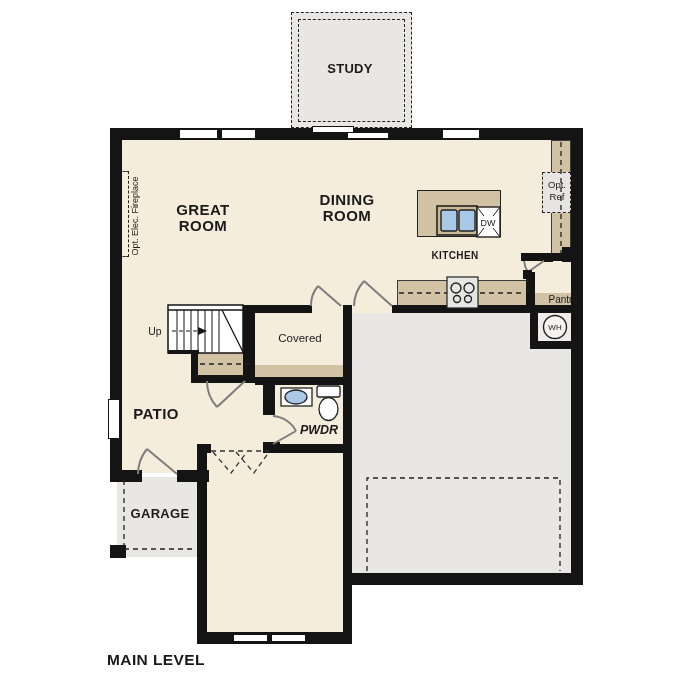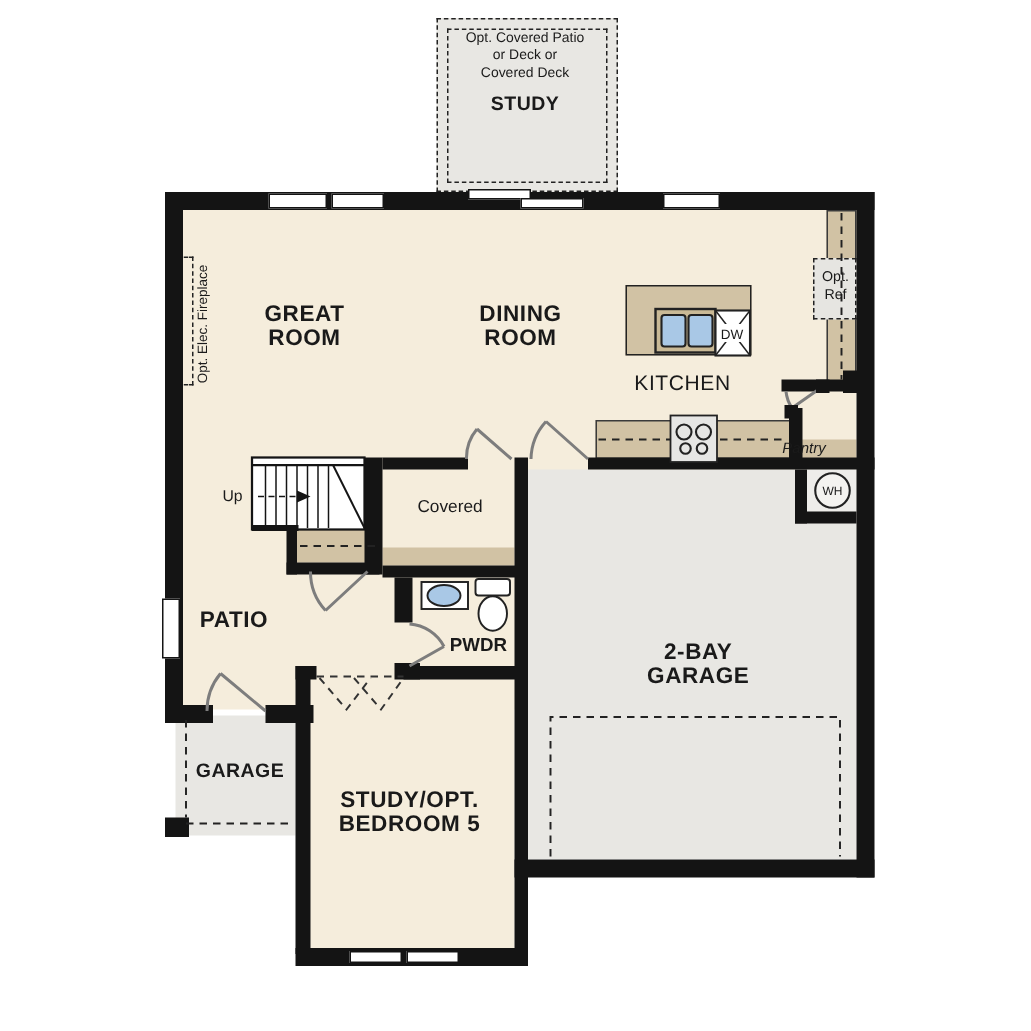--- a/index.html
+++ b/index.html
@@ -4,21 +4,21 @@
 <style>
   html,body{margin:0;padding:0;background:#ffffff;}
   #plan{position:relative;width:687px;height:687px;background:#ffffff;overflow:hidden;
         font-family:"Liberation Sans",sans-serif;color:#1a1a1a;}
   .wall{position:absolute;background:#141414;}
   .fill{position:absolute;}
   .win{position:absolute;background:#ffffff;border:1px solid #141414;box-sizing:border-box;}
   .counter{position:absolute;background:#d1c2a4;border:1px solid #3a3a3a;box-sizing:border-box;}
   .lbl{position:absolute;text-align:center;white-space:pre-line;color:#1a1a1a;}
   .b15{font-weight:bold;font-size:15px;line-height:16px;letter-spacing:.4px;}
-  .b14{font-weight:normal;font-size:14px;line-height:15px;letter-spacing:.4px;}
+  .b14{font-weight:bold;font-size:10px;line-height:15px;letter-spacing:.4px;}
   .b13{font-weight:bold;font-size:13px;line-height:14px;letter-spacing:.3px;}
   .b12{font-weight:bold;font-size:12.5px;line-height:13px;}
   .r11{font-size:11.5px;}
   .r10{font-size:10px;}
   .r9{font-size:9.3px;line-height:11.3px;}
   .dashedbox{position:absolute;border:1.5px dashed #222;box-sizing:border-box;}
   svg{position:absolute;left:0;top:0;}
 </style>
 </head>
 <body>
@@ -169,36 +169,30 @@
     <g>
       <rect x="281" y="388" width="31" height="18" fill="#ffffff" stroke="#222" stroke-width="1.3"></rect>
       <ellipse cx="296" cy="397" rx="11" ry="7" fill="#a9c8e6" stroke="#222" stroke-width="1.3"></ellipse>
     </g>
     <g>
       <rect x="317" y="386" width="23" height="11" rx="2" fill="#ffffff" stroke="#222" stroke-width="1.3"></rect>
       <ellipse cx="328.5" cy="409" rx="9.5" ry="11.5" fill="#ffffff" stroke="#222" stroke-width="1.3"></ellipse>
     </g>
   </svg>
 
-  <div class="lbl r9" style="left:294px;top:20px;width:112px;">Opt. Covered Patio
-or Deck or
-Covered Deck</div>
   <div class="lbl b13" style="left:300px;top:62px;width:100px;">STUDY</div>
   <div class="lbl b15" style="left:153px;top:202px;width:100px;">GREAT
 ROOM</div>
-  <div class="lbl b15" style="left:297px;top:202px;width:100px;">DINING
+  <div class="lbl b15" style="left:297px;top:192px;width:100px;">DINING
 ROOM</div>
   <div class="lbl b14" style="left:405px;top:248px;width:100px;">KITCHEN</div>
-  <div class="lbl b15" style="left:413px;top:427px;width:105px;">2-BAY
-GARAGE</div>
-  <div class="lbl b15" style="left:213px;top:526px;width:120px;">STUDY/OPT.
-BEDROOM 5</div>
   <div class="lbl b15" style="left:111px;top:406px;width:90px;">PATIO</div>
   <div class="lbl b13" style="left:120px;top:507px;width:80px;">GARAGE</div>
-  <div class="lbl b12" style="left:289px;top:424px;width:60px;">PWDR</div>
+  <div class="lbl b12" style="left:289px;top:424px;width:60px;font-style:italic;">PWDR</div>
   <div class="lbl r11" style="left:270px;top:332px;width:60px;">Covered</div>
-  <div class="lbl r10" style="left:515px;top:294px;width:42px;font-style:italic;">Pantry</div>
+  <div class="lbl r10" style="left:542px;top:294px;width:42px;">Pantry</div>
   <div class="lbl r10" style="left:144px;top:325px;width:22px;font-size:10.5px;">Up</div>
   <div class="lbl" style="left:542px;top:179px;width:30px;font-size:9.5px;line-height:12px;">Opt.
 Ref</div>
   <div class="lbl" style="left:81px;top:210px;width:110px;height:12px;font-size:9px;transform:rotate(-90deg);">Opt. Elec. Fireplace</div>
+  <div class="lbl b15" style="left:107px;top:652px;width:160px;text-align:left;font-size:15.5px;">MAIN LEVEL</div>
 
 </div>
 
 </body></html>

